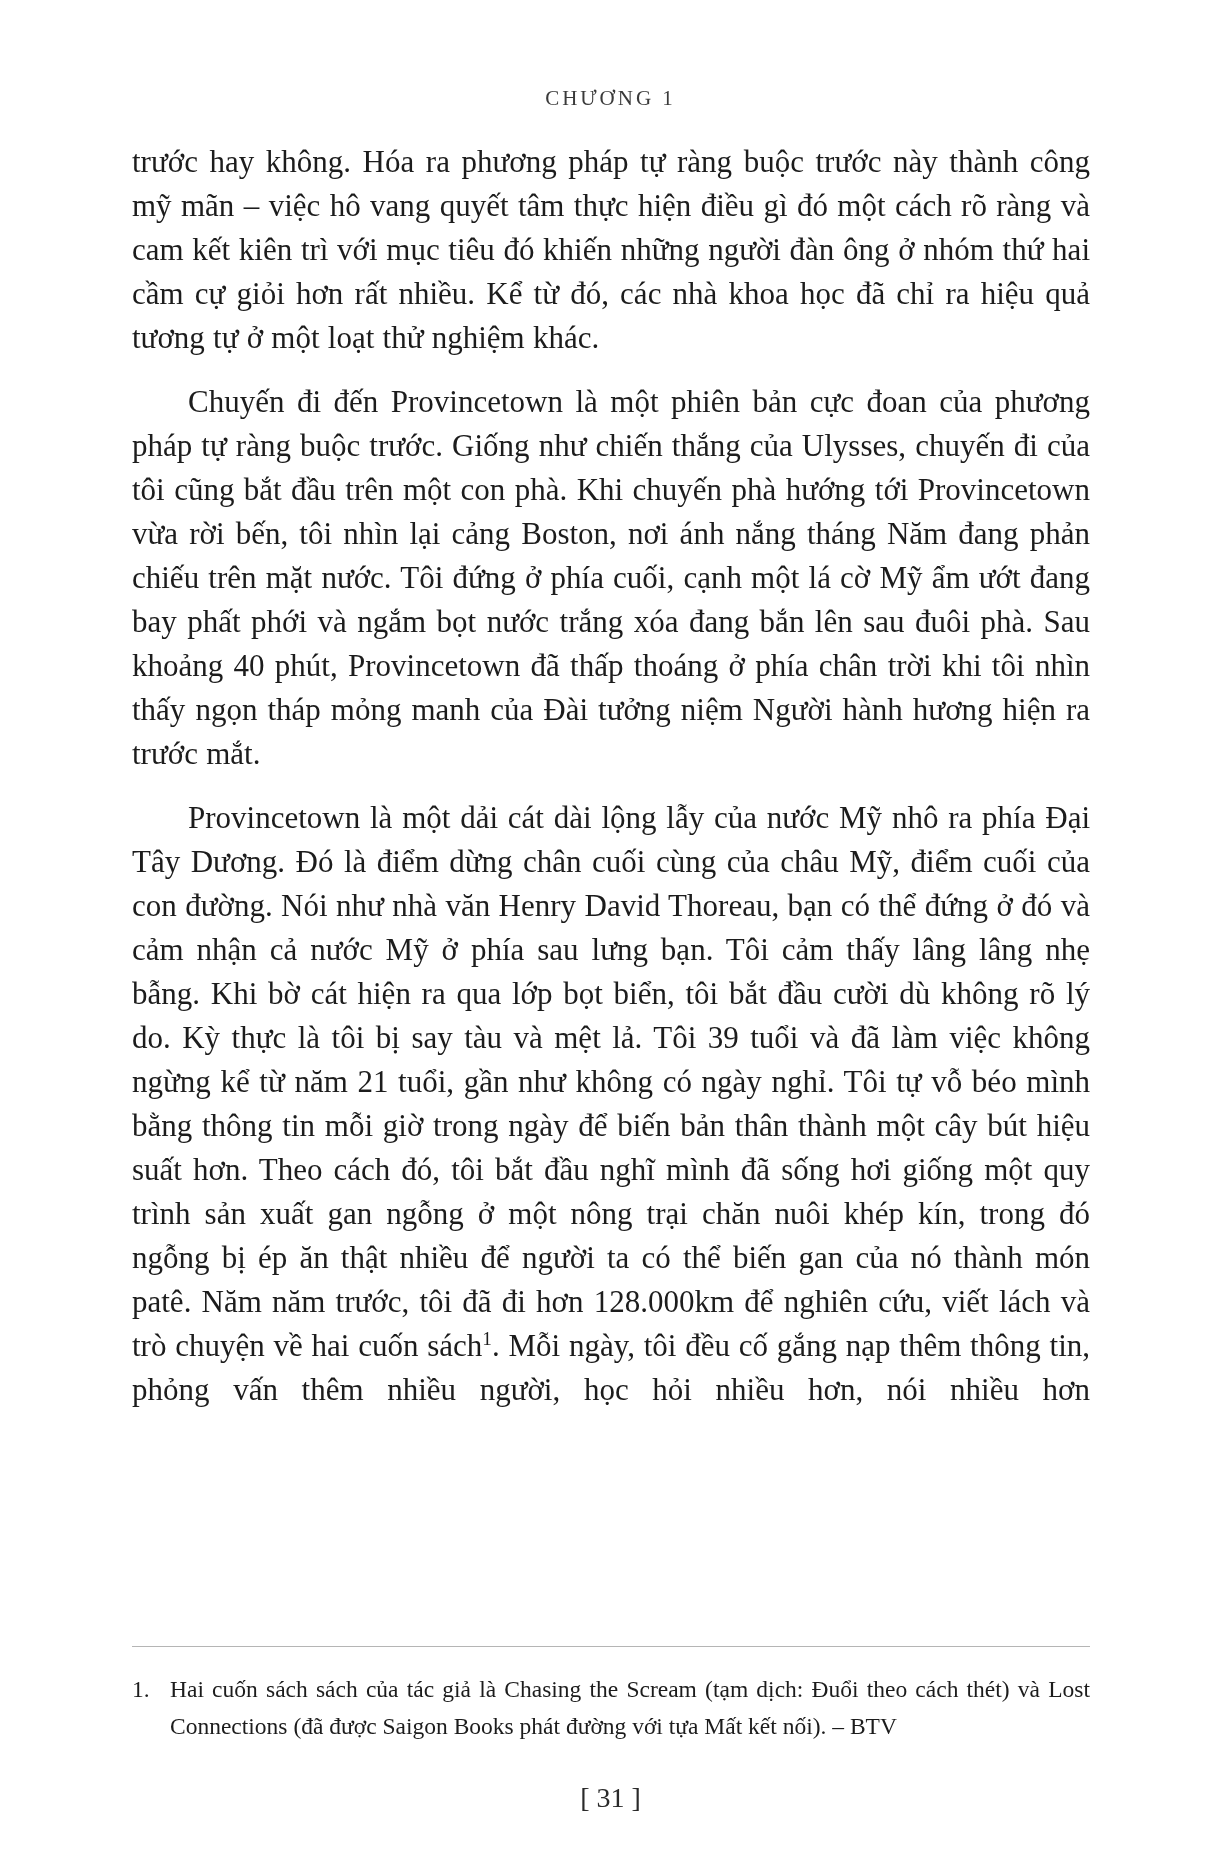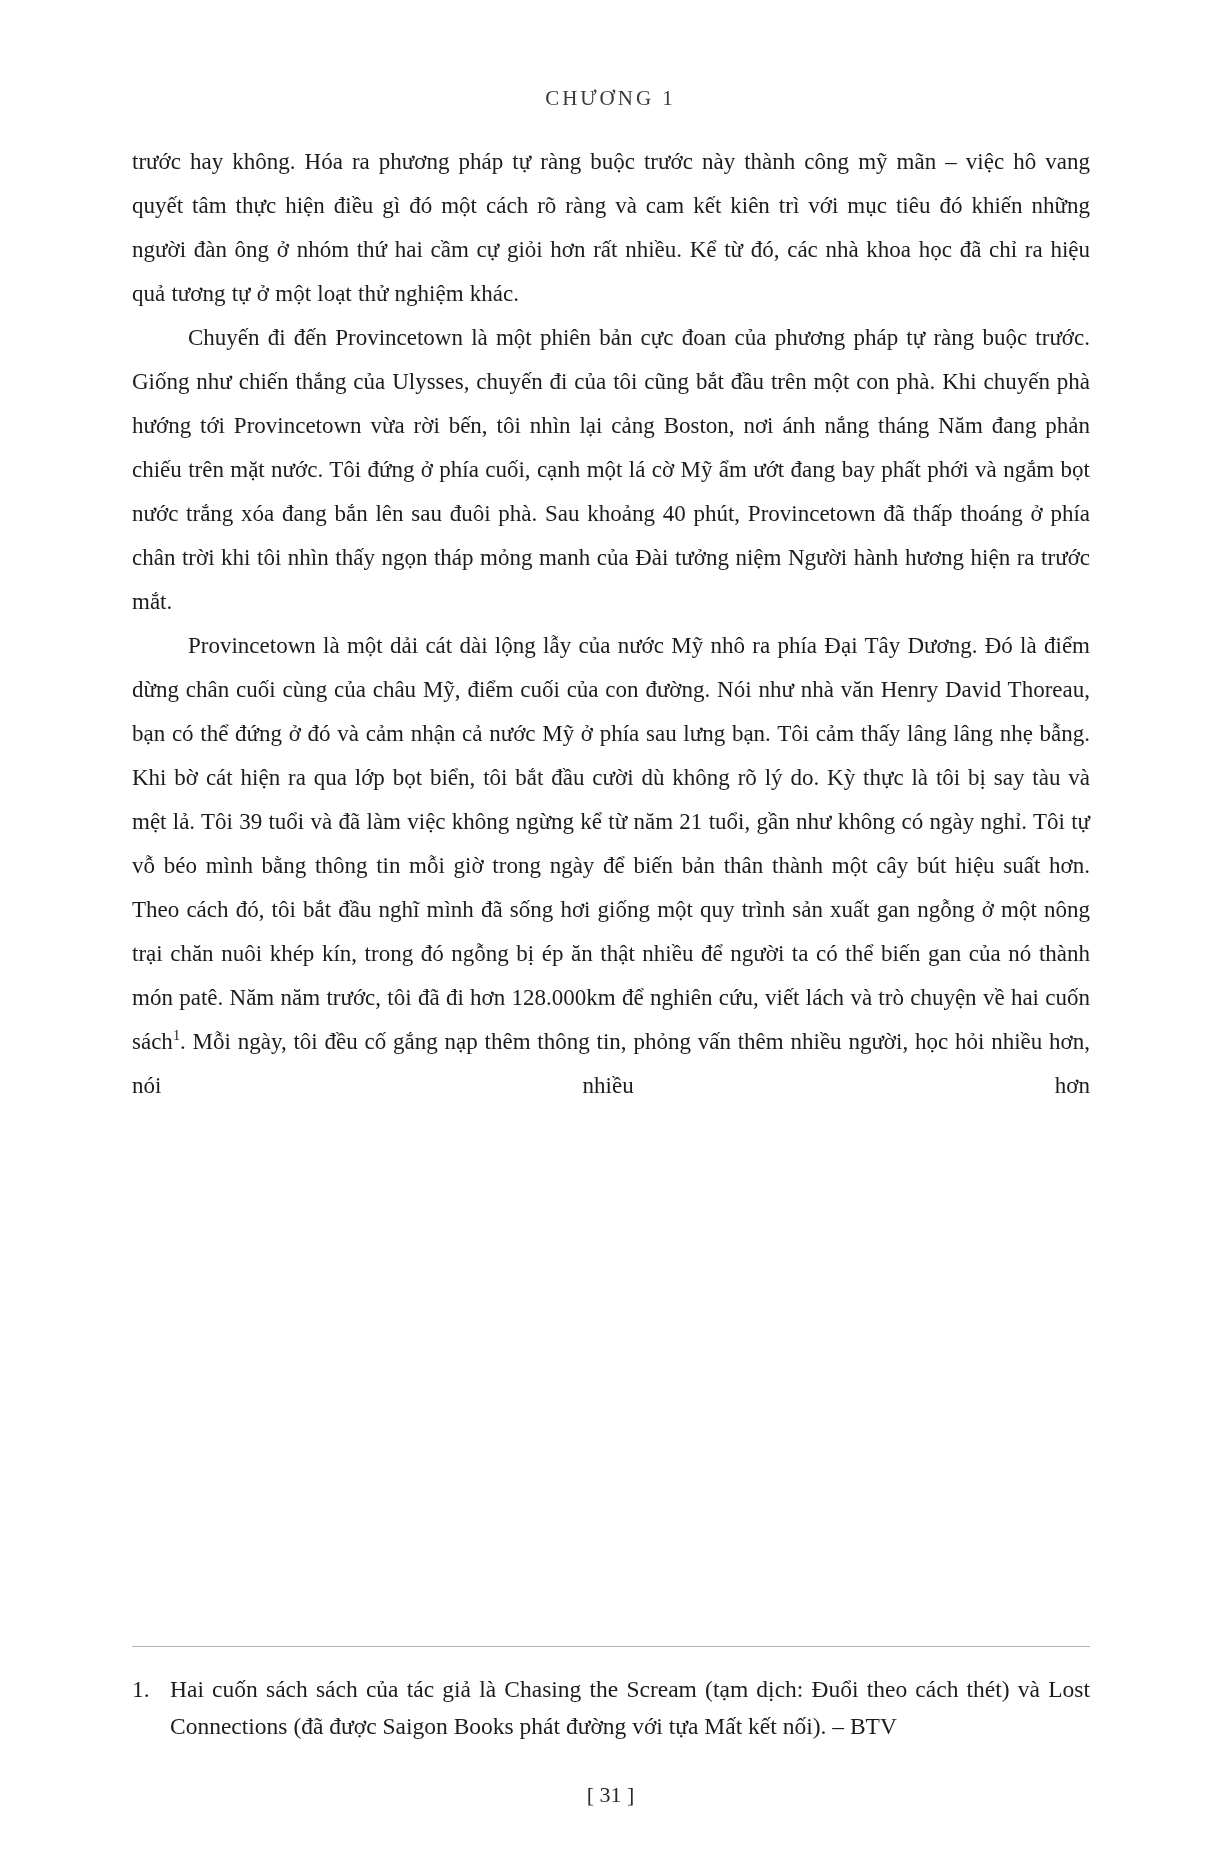--- a/index.html
+++ b/index.html
@@ -27,27 +27,28 @@
     color: #3a3a3a;
   }
   .body-text {
     position: absolute;
     top: 140px;
     left: 132px;
     width: 958px;
   }
   .para {
     margin: 0;
-    font-size: 23px;
+    font-size: 31px;
     line-height: 44px;
     text-align: justify;
     word-spacing: 0.5px;
   }
   .para.indent {
     text-indent: 56px;
+    margin-top: 20px;
   }
   .para.continues {
     text-align-last: justify;
   }
   sup.fn-ref {
     font-size: 62%;
     line-height: 0;
     vertical-align: super;
   }
   .footnote-area {
@@ -75,21 +76,21 @@
     text-indent: 0;
   }
   .italic {
   }
   .page-number {
     position: absolute;
     top: 1782px;
     left: 0;
     width: 100%;
     text-align: center;
-    font-size: 22px;
+    font-size: 28px;
     color: #2a2a2a;
   }
 </style>
 </head>
 <body>
 
 <div class="page">
 
   <div class="running-head">CHƯƠNG 1</div>
 

